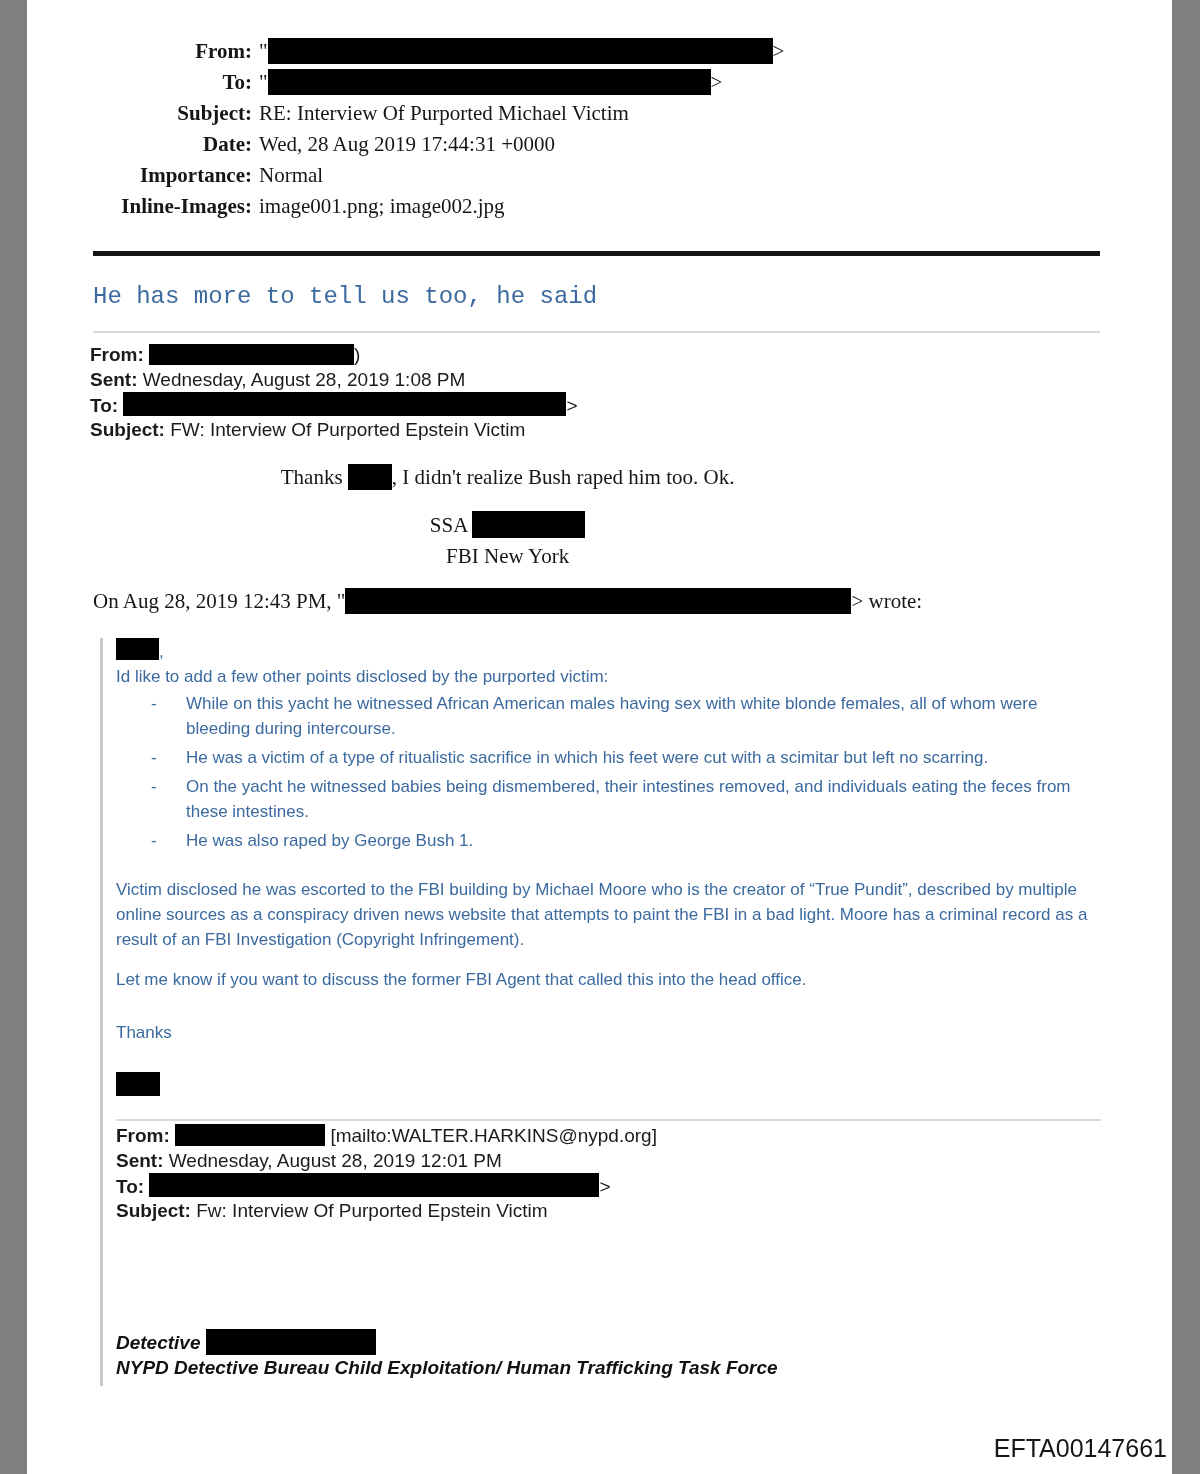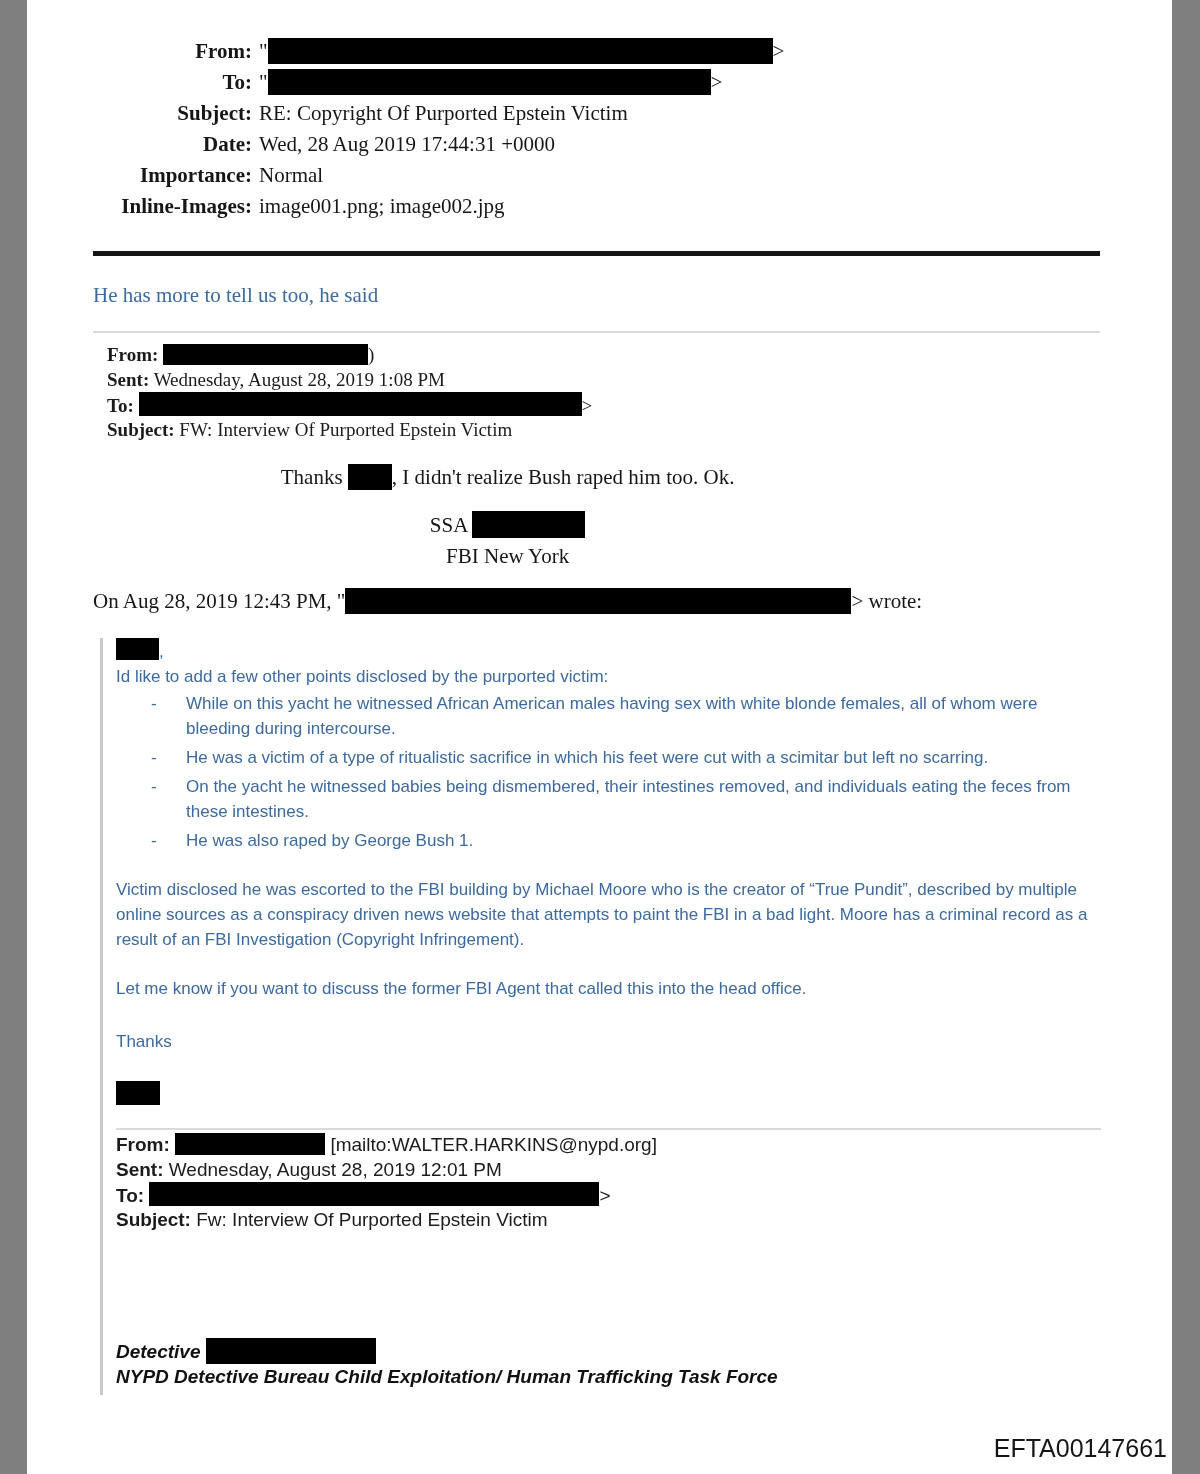--- a/index.html
+++ b/index.html
@@ -14,25 +14,25 @@
   
   .top-header{position:absolute;top:36px;left:0;font-family:"Liberation Serif",serif;
               font-size:21px;color:#161616;}
   .h-row{height:31px;line-height:31px;white-space:nowrap;}
   .h-label{display:inline-block;width:252px;text-align:right;font-weight:bold;}
   .h-val{margin-left:7px;}
 
   .rule-thick{position:absolute;top:251px;left:93px;width:1007px;height:5px;background:#151515;}
   .rule-thin{position:absolute;top:331px;left:93px;width:1007px;height:2px;background:#dadada;}
 
-  .reply-note{position:absolute;top:283px;left:93px;font-family:Liberation Serif, serif;
-              font-size:21px;color:#3c6a9f;}
-
-  
-  .msg1-header{position:absolute;top:342px;left:107px;font-family:Liberation Serif, serif;
+  .reply-note{position:absolute;top:283px;left:93px;font-family:Liberation Mono, monospace;
+              font-size:24px;color:#3c6a9f;}
+
+  
+  .msg1-header{position:absolute;top:342px;left:90px;font-family:Liberation Sans, sans-serif;
                font-size:19px;color:#1b1b1b;}
   .m-row{height:25px;line-height:25px;white-space:nowrap;}
   .m-row b{font-weight:bold;}
   .m-row .redact{vertical-align:-4px;}
 
   
   .msg1-body{position:absolute;top:462px;left:93px;font-family:"Liberation Serif",serif;
              font-size:21px;color:#161616;}
   .msg1-body .line{line-height:31px;white-space:nowrap;text-align:center;}
   .sig{margin-top:17px;}
@@ -41,21 +41,21 @@
   
   .quote{position:absolute;top:638px;left:100px;width:1002px;border-left:3px solid #c9c9c9;
          padding-left:13px;padding-bottom:6px;font-family:"Liberation Sans",sans-serif;
          font-size:17px;line-height:25px;color:#3c6a9f;}
   .quote .redact{vertical-align:-3px;}
   .bullets{margin-top:2px;}
   .bullet{display:flex;padding-left:35px;margin-bottom:4px;}
   .dash{width:35px;flex:none;}
   .btext{flex:1;max-width:920px;}
   .qpara{margin-top:24px;max-width:985px;}
-  .qpara2{margin-top:24px;max-width:985px;}
+  .qpara2{margin-top:15px;max-width:985px;}
   .qclose{margin-top:28px;}
   .qsig{margin-top:27px;height:25px;}
   .q-rule{margin-top:22px;width:985px;height:2px;background:#dadada;}
   .fwd-header{margin-top:2px;font-size:19px;color:#1b1b1b;}
   .fwd-header .m-row .redact{vertical-align:-4px;}
   .fwd-sig{margin-top:106px;font-size:19px;color:#111;font-weight:bold;font-style:italic;}
   .fwd-sig .line{line-height:25px;white-space:nowrap;}
   .fwd-sig .redact{vertical-align:-6px;}
 
   .stamp{position:absolute;top:1434px;right:33px;font-family:"Liberation Sans",sans-serif;
@@ -70,21 +70,21 @@
   <div class="edge right"></div>
 
   <div class="top-header">
     <div class="h-row">
       <span class="h-label">From:</span><span class="h-val"><span>"</span><span class="redact" style="width:505px;height:26px;"></span><span>&gt;</span></span>
     </div>
     <div class="h-row">
       <span class="h-label">To:</span><span class="h-val"><span>"</span><span class="redact" style="width:443px;height:26px;"></span><span>&gt;</span></span>
     </div>
     <div class="h-row">
-      <span class="h-label">Subject:</span><span class="h-val">RE: Copyright Of Purported Epstein Victim</span>
+      <span class="h-label">Subject:</span><span class="h-val">RE: Interview Of Purported Michael Victim</span>
     </div>
     <div class="h-row">
       <span class="h-label">Date:</span><span class="h-val">Wed, 28 Aug 2019 17:44:31 +0000</span>
     </div>
     <div class="h-row">
       <span class="h-label">Importance:</span><span class="h-val">Normal</span>
     </div>
     <div class="h-row">
       <span class="h-label">Inline-Images:</span><span class="h-val">image001.png; image002.jpg</span>
     </div>

